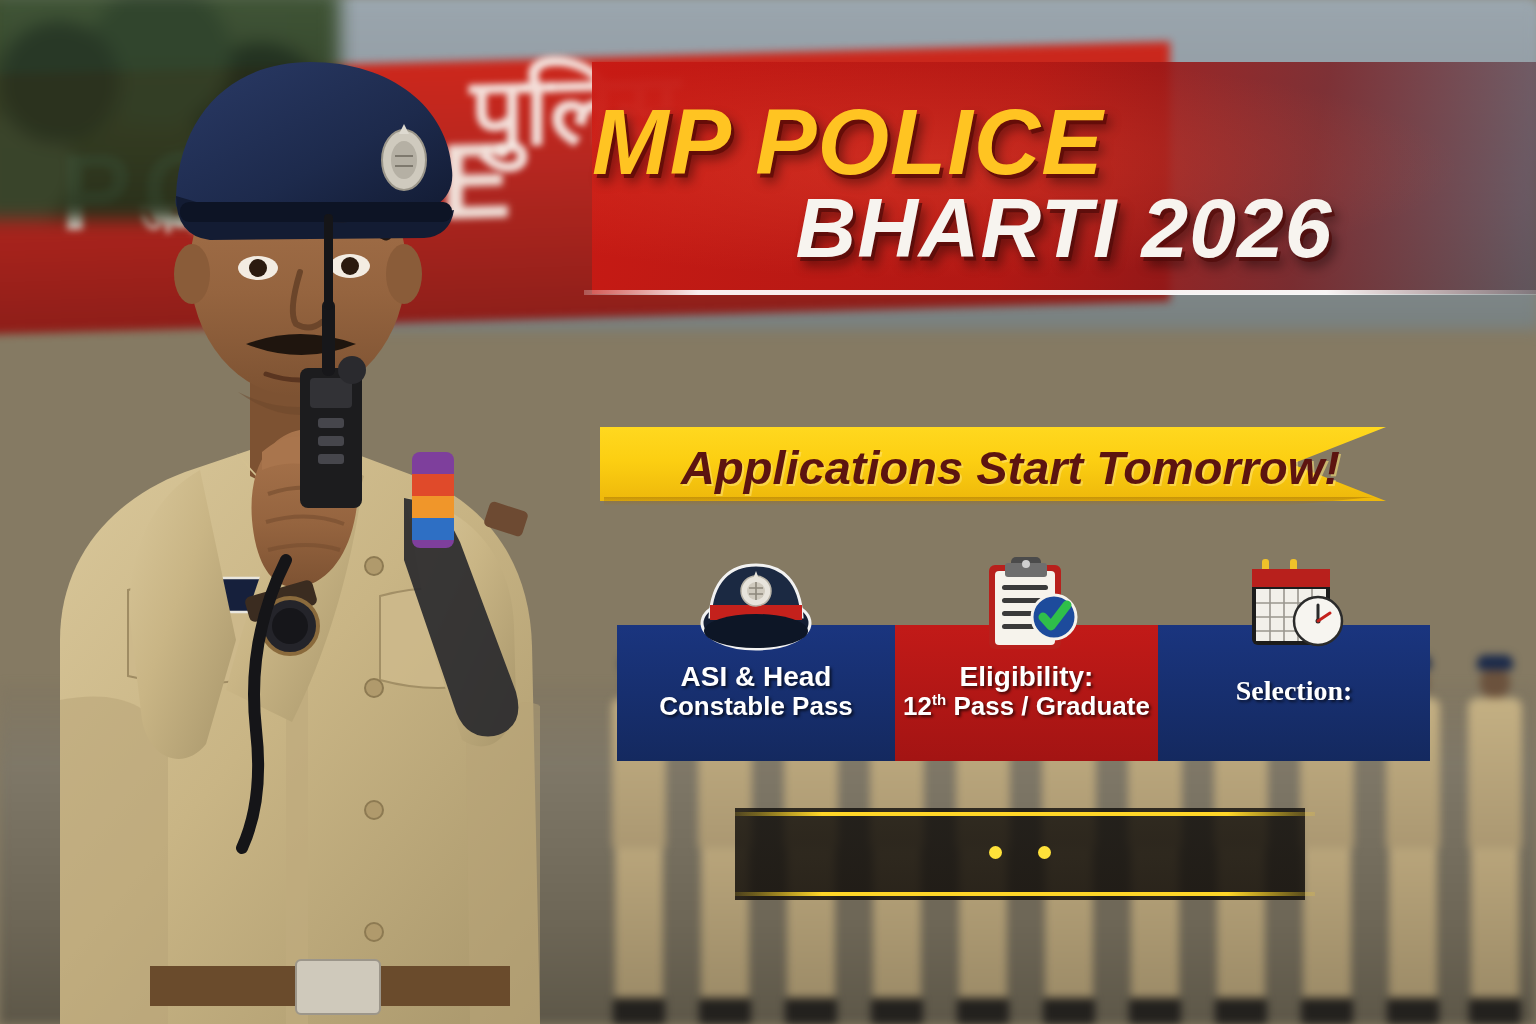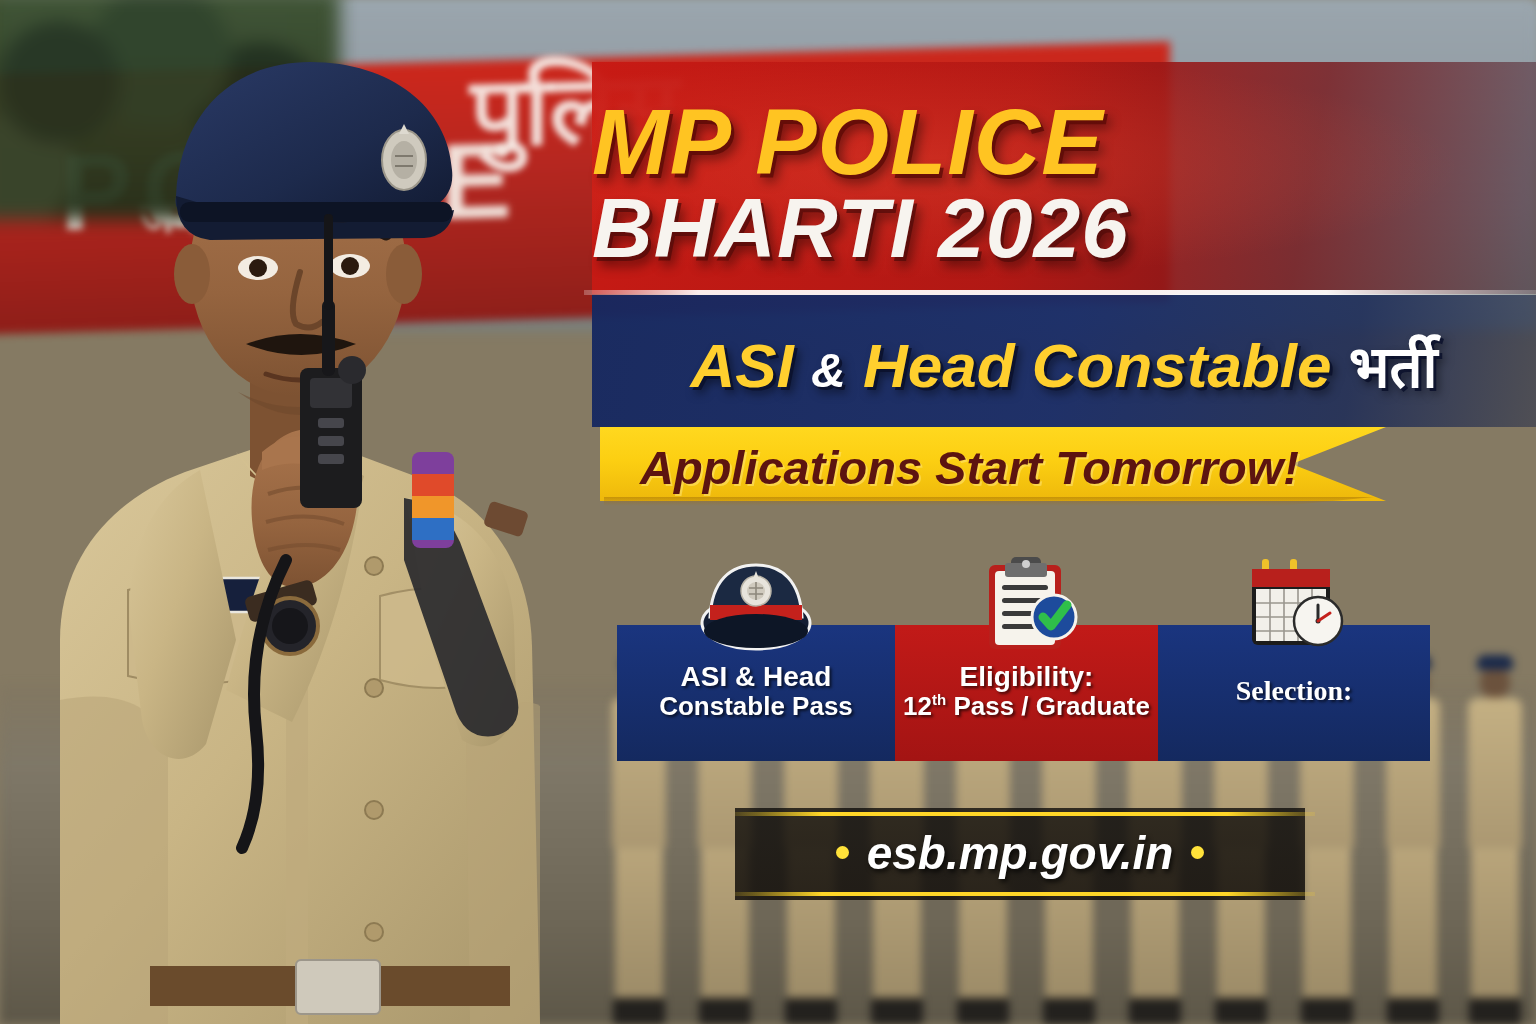--- a/index.html
+++ b/index.html
@@ -115,20 +115,21 @@
     position:absolute; left:0; right:0; top:28px;
     text-align:left;
     font-size:92px; font-weight:bold; font-style:italic;
     letter-spacing:1px;
     color:#ffc422;
     text-shadow: 3px 4px 0 rgba(90,10,6,.75), 6px 8px 12px rgba(0,0,0,.45);
     white-space:nowrap;
   }
   .t2{
     position:absolute; left:0; right:0; top:118px;
+    text-align:center;
     font-size:84px; font-weight:bold; font-style:italic;
     letter-spacing:1px;
     color:#f7f4ef;
     text-shadow: 3px 4px 0 rgba(80,10,8,.7), 6px 9px 12px rgba(0,0,0,.45);
     white-space:nowrap;
   }
 
   
   .sub-band{
     position:absolute; left:592px; top:295px; width:944px; height:132px;
@@ -157,21 +158,21 @@
     box-shadow: 0 5px 10px rgba(0,0,0,.45);
   }
   .ribbon-shadow{
     position:absolute; left:604px; top:497px; width:770px; height:9px;
     background:linear-gradient(180deg,rgba(160,110,8,.85),rgba(0,0,0,0));
     clip-path: polygon(0 0, 100% 0, 88% 100%, 0 100%);
     opacity:.6;
   }
   .ribbon-text{
     position:absolute; left:640px; top:440px; width:700px; height:52px;
-    text-align:left;
+    text-align:right;
     font-size:47px; font-weight:bold; font-style:italic;
     color:#5c1410;
     text-shadow: 2px 2px 0 rgba(255,230,120,.55);
     white-space:nowrap;
   }
 
   
   .cards{
     position:absolute; left:617px; top:625px; width:813px; height:164px;
     display:flex;
@@ -325,28 +326,20 @@
     </div>
   </div>
 
   <div class="title-band">
     <div class="glow"></div>
     <div class="t1">MP POLICE</div>
     <div class="t2">BHARTI 2026</div>
   </div>
   <div class="band-sep"></div>
 
-  <div class="sub-band">
-    <div class="sub-text">
-      <span>ASI</span>
-      <span class="amp">&amp;</span>
-      <span>Head Constable</span>
-      <span class="dev">भर्ती</span>
-    </div>
-  </div>
 
   <div class="ribbon"></div>
   <div class="ribbon-shadow"></div>
   <div class="ribbon-text">Applications Start Tomorrow!</div>
 
   <div class="cards">
 
     <div class="card c1">
       <div class="card-icon">
         <svg viewBox="0 0 120 98" width="120" height="98">
@@ -406,21 +399,21 @@
         </svg>
       </div>
       <div class="card-l1">Selection:</div>
     </div>
   </div>
 
   <div class="site-band"></div>
   <div class="site-rule top"></div>
   <div class="site-rule bot"></div>
   <div class="site-text">
-    <span class="dot"></span><span>esb.mp.gov.in</span><span class="dot"></span>
+    <span class="dot"></span><span class="dot"></span>
   </div>
 
   <div class="officer">
     <svg viewBox="0 0 640 1024" width="640" height="1024">
       <defs>
         <linearGradient id="khaki" x1="0" y1="0" x2="1" y2="1">
           <stop offset="0%" stop-color="#d9c79a"></stop>
           <stop offset="45%" stop-color="#c9b585"></stop>
           <stop offset="100%" stop-color="#a8966b"></stop>
         </linearGradient>

